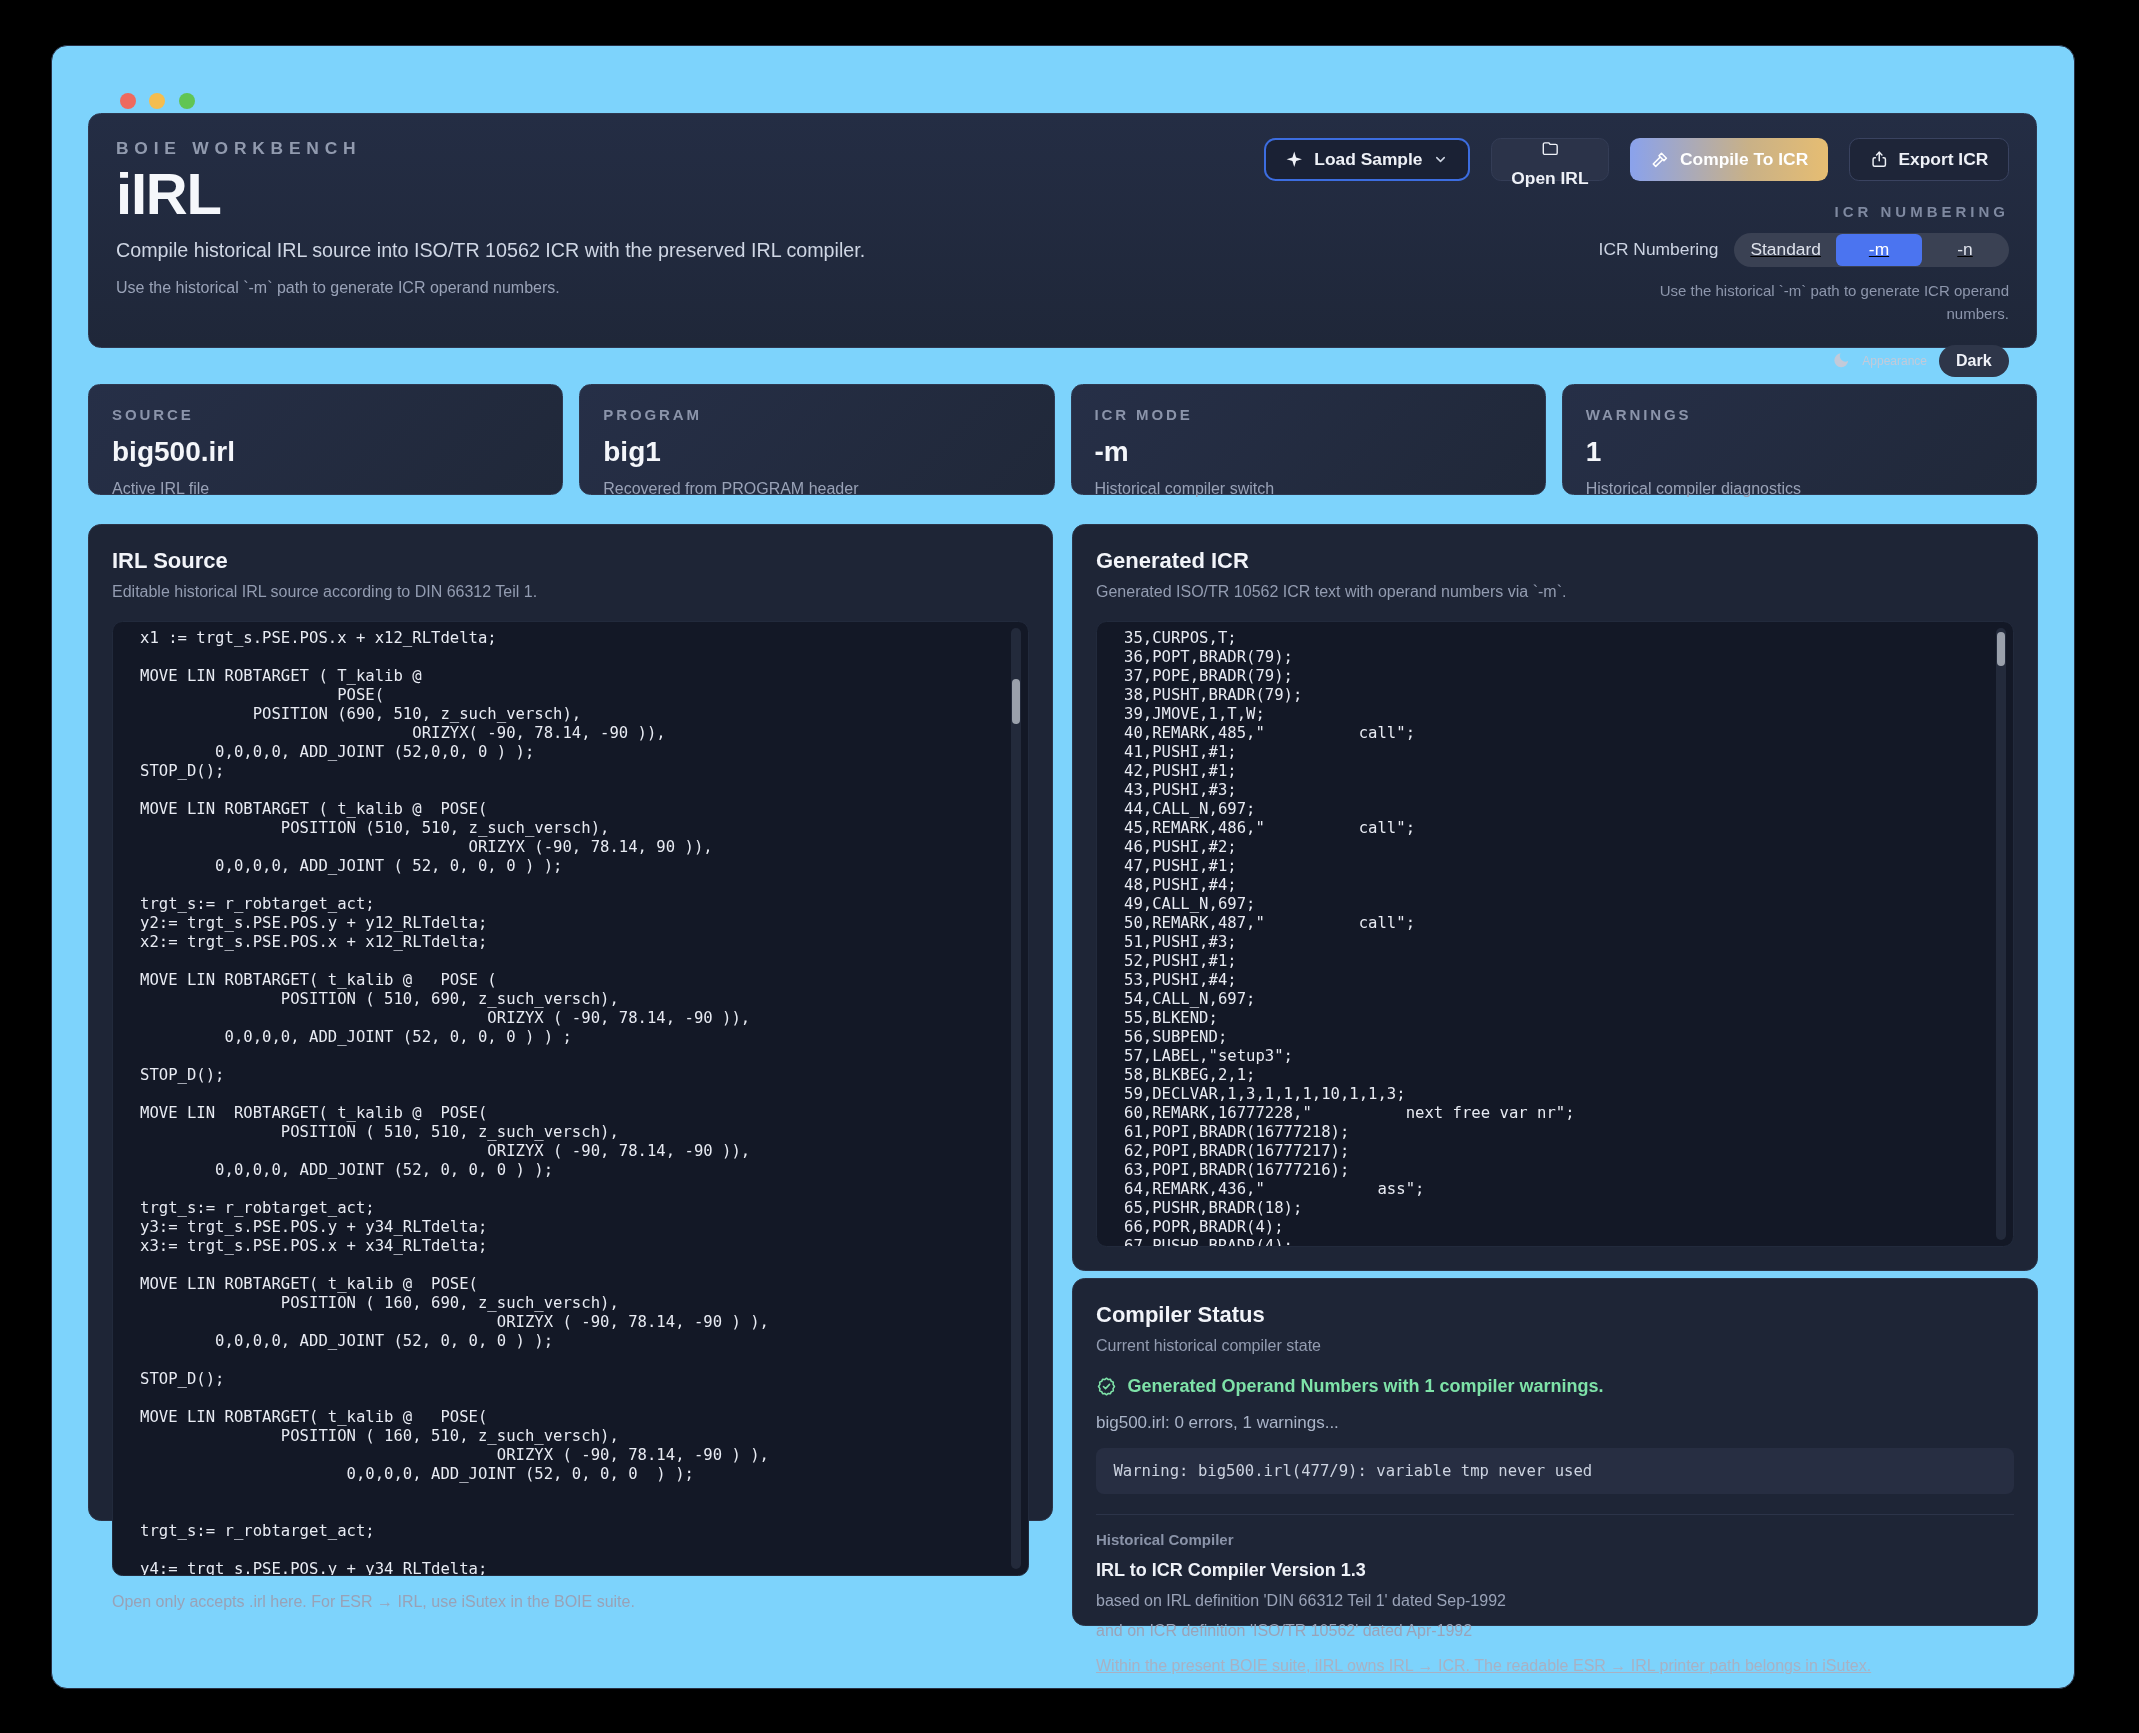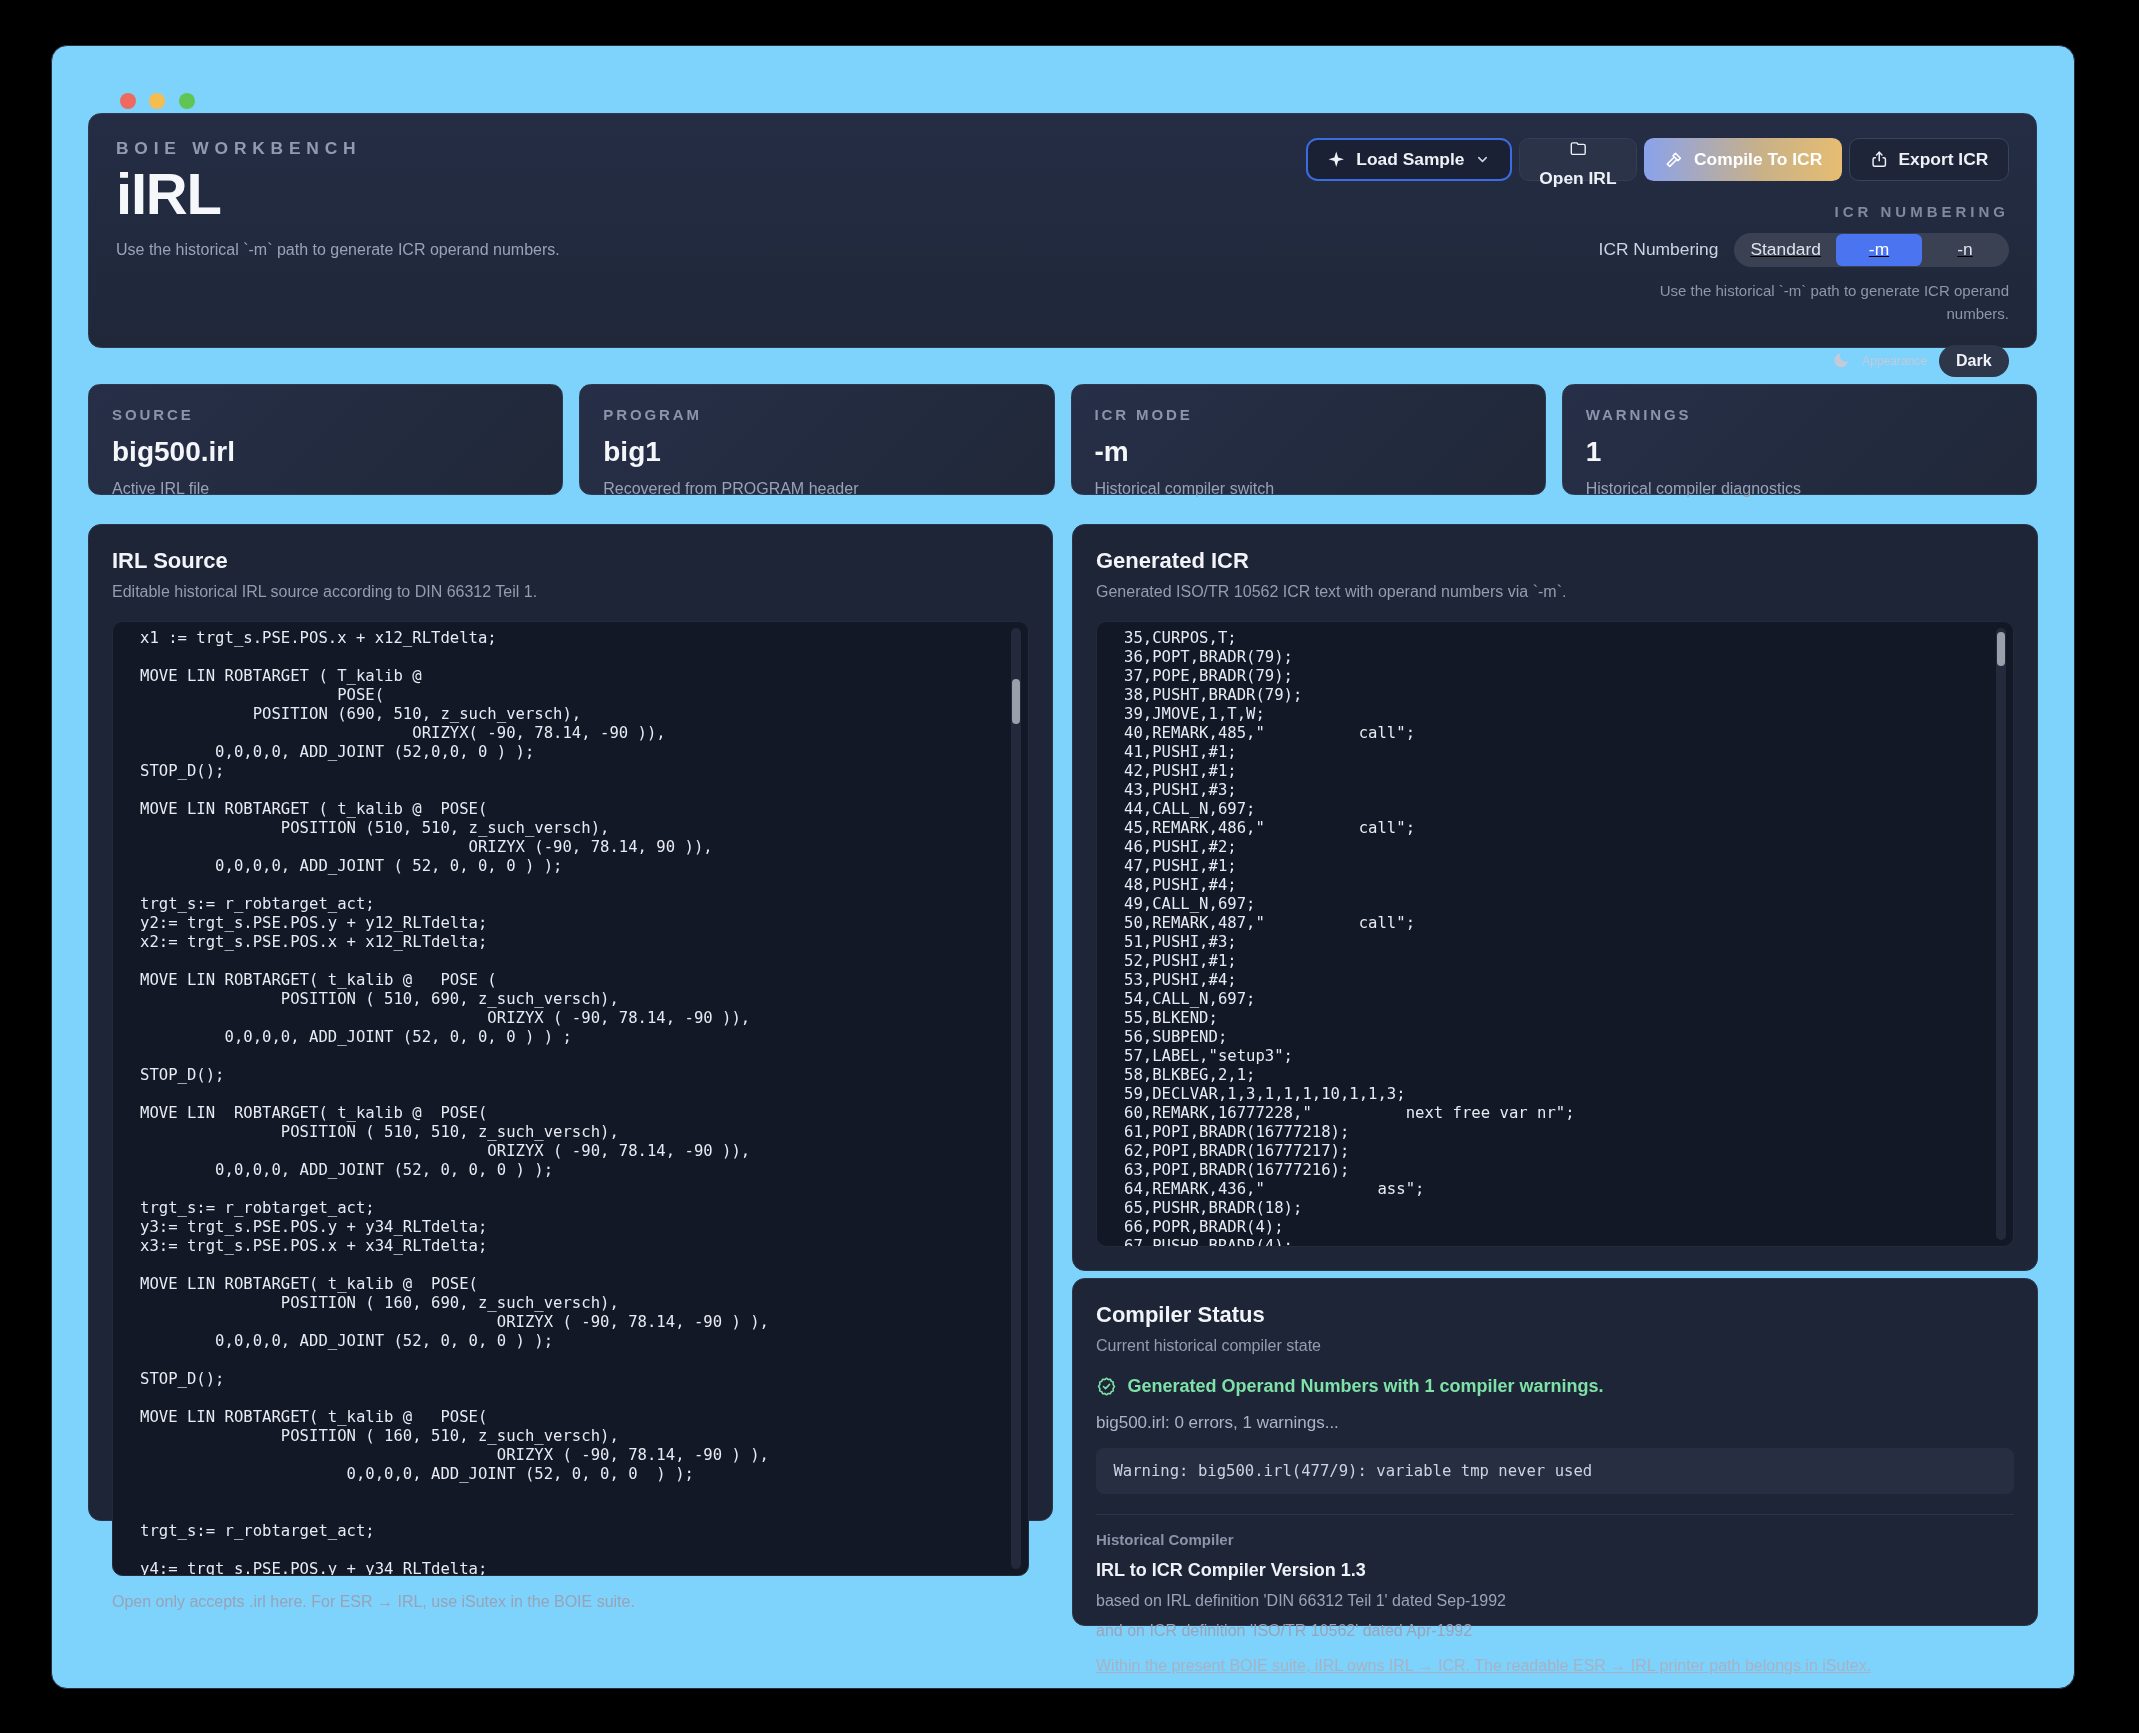--- a/index.html
+++ b/index.html
@@ -17,21 +17,21 @@
     position:absolute; left:36px; top:67px; width:1949px; height:235px;
     background:linear-gradient(180deg,#242d44 0%, #1f2739 100%);
     border:1.2px solid #2e3850; border-radius:12.7px; padding:24px 27px;
   }
   .brand { font-size:17.4px; font-weight:700; letter-spacing:5.8px; color:#919aae; }
   .app-title { font-size:58px; font-weight:800; color:#f5f7fb; letter-spacing:-1.2px; margin-top:4.6px; line-height:1.05; }
   .app-subtitle { font-size:19.7px; color:#cfd6e4; margin-top:15px; }
   .app-status { font-size:16px; color:#99a2b7; margin-top:14px; line-height:24px; }
 
   .header-right { position:absolute; top:24px; right:27px; display:flex; flex-direction:column; align-items:flex-end; }
-  .btn-row { display:flex; gap:7px; align-items:center; }
+  .btn-row { display:flex; gap:21px; align-items:center; }
   .btn {
     display:flex; align-items:center; gap:10.4px; height:43px; padding:0 19.7px;
     border-radius:9.8px; font-size:17.4px; font-weight:600; color:#eef1f7; cursor:pointer;
     background:#242c40; border:1.2px solid #323b54; white-space:nowrap;
   }
   .btn svg { flex:0 0 auto; }
   .btn-load { background:#1a2134; border:2.9px solid #3c6de0; border-radius:11.6px; }
   .btn-open { background:#2b3349; border:1.2px solid #343d56;flex-direction:column; }
   .btn-compile { background:linear-gradient(90deg,#8aa2ec 0%, #c9b187 60%, #e6bd72 100%); border:none; color:#ffffff; font-weight:700; }
   .btn-export { background:#1e2538; border:1.2px solid #3a4360; }
@@ -106,20 +106,21 @@
 
   <div class="traffic">
     <div class="dot" style="background:#ee6a5f"></div>
     <div class="dot" style="background:#f5bd4f"></div>
     <div class="dot" style="background:#61c554"></div>
   </div>
 
   <div class="header-panel">
     <div class="brand">BOIE WORKBENCH</div>
     <div class="app-title">iIRL</div>
+    <div class="app-subtitle">Compile historical IRL source into ISO/TR 10562 ICR with the preserved IRL compiler.</div>
     <div class="app-status">
       <div>Use the historical `-m` path to generate ICR operand numbers.</div>
     </div>
 
     <div class="header-right">
       <div class="btn-row">
         <div class="btn btn-load">
           <svg width="18.5" height="18.5" viewBox="0 0 24 24" fill="#f0f2f8">
               <path d="M12 2l2.4 7.6L22 12l-7.6 2.4L12 22l-2.4-7.6L2 12l7.6-2.4z"></path>
             </svg>

